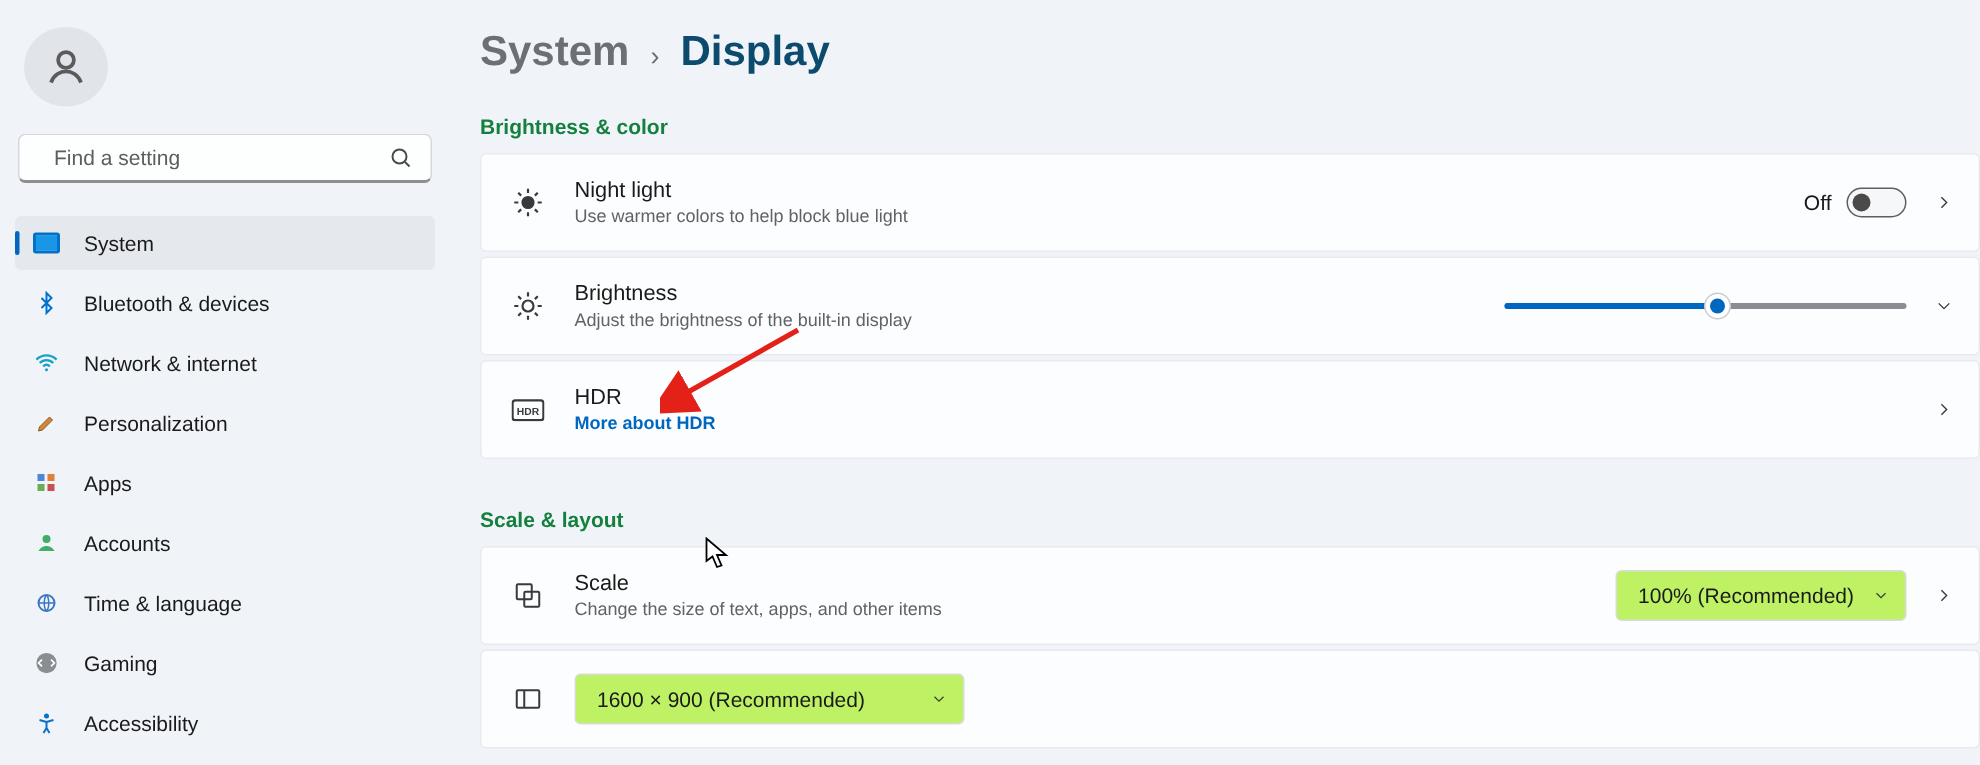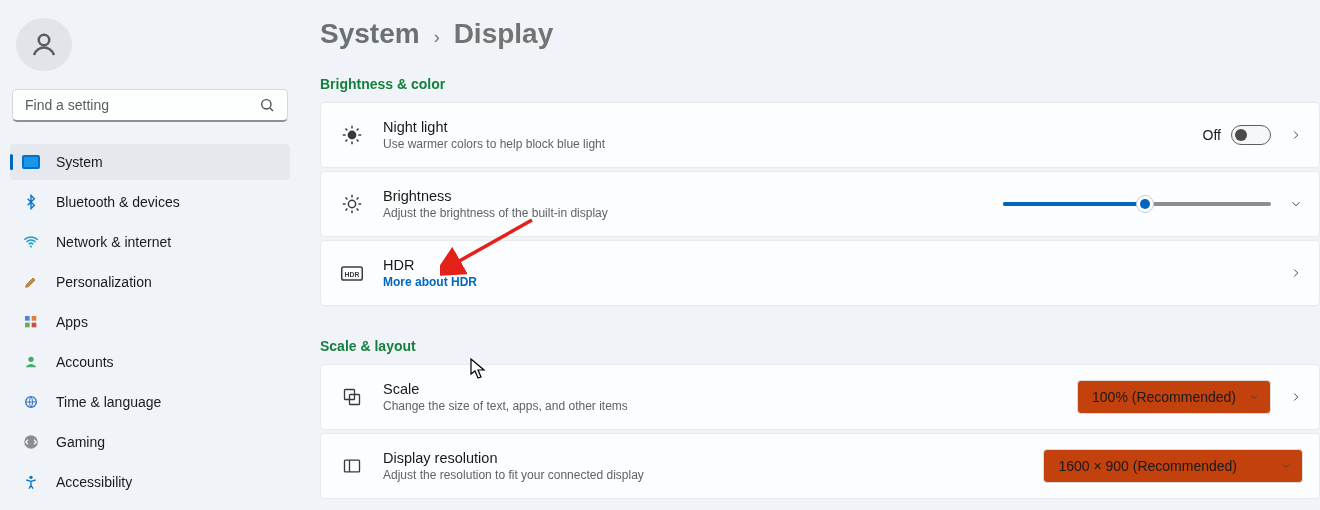--- a/index.html
+++ b/index.html
@@ -4,36 +4,36 @@
 <style>
   * { box-sizing: border-box; margin: 0; padding: 0; font-family: "Segoe UI", Arial, sans-serif; }
   body { background: #f0f4f9; width: 1320px; height: 510px; overflow: hidden; position: relative; color: #1a1a1a; }
   .layout { display: flex; height: 100%; }
 
   
   .sidebar { width: 300px; padding: 16px 10px 10px 10px; display: flex; flex-direction: column; }
   .avatar { width: 56px; height: 56px; border-radius: 50%; background: #e1e5ea; margin: 2px 0 18px 6px; display: flex; align-items: center; justify-content: center; }
   .avatar svg { width: 30px; height: 30px; stroke: #5b5b5b; fill: none; stroke-width: 2; }
   .search { height: 34px; border: 1px solid #d4d8dc; border-bottom: 2px solid #8f8f8f; border-radius: 5px; background: #fdfefe; display: flex; align-items: center; padding: 0 12px; margin: 0 2px 22px 2px; }
-  .search input { flex: 1; border: none; outline: none; font-size: 14px; background: transparent; color: #1a1a1a; }
+  .search input { flex: 1; border: none; outline: none; font-size: 14px; background: transparent; color: #1a1a1a; margin-left: 11px; }
   .search input::placeholder { color: #5d5d5d; }
   .search .sicon { width: 16px; height: 16px; stroke: #4a4a4a; fill: none; stroke-width: 2; }
   .nav { display: flex; flex-direction: column; gap: 4px; }
   .nav-item { height: 36px; display: flex; align-items: center; border-radius: 4px; padding-left: 12px; font-size: 14px; cursor: pointer; position: relative; }
   .nav-item.active { background: #e5e9ee; }
   .nav-item.active::before { content: ""; position: absolute; left: 0px; top: 10px; bottom: 10px; width: 3px; border-radius: 2px; background: #0067c0; }
   .nav-icon { width: 18px; height: 18px; margin-right: 16px; display: flex; align-items: center; justify-content: center; }
   .nav-label { color: #1a1a1a; }
 
   
   .main { flex: 1; padding: 18px 0 0 20px; overflow: hidden; }
   .breadcrumb { display: flex; align-items: baseline; gap: 14px; margin-bottom: 26px; }
   .bc-parent { font-size: 28px; font-weight: 600; color: #6c7075; cursor: pointer; }
   .bc-sep { font-size: 18px; color: #6c7075; }
-  .bc-current { font-size: 28px; font-weight: 700; color: #737373; }
+  .bc-current { font-size: 28px; font-weight: 700; color: #0c4a6e; }
 
   .section-title { font-size: 14px; font-weight: 700; color: #15803d; margin-bottom: 10px; }
   .section2 { margin-top: 32px; }
 
   .card { background: #fcfdfe; border: 1px solid #e8eaed; border-radius: 4px; margin-bottom: 3px; display: flex; align-items: center; min-height: 66px; padding: 12px 16px 12px 20px; cursor: pointer; }
   .card-icon { width: 22px; height: 22px; margin-right: 20px; display: flex; align-items: center; justify-content: center; flex-shrink: 0; }
   .card-text { display: flex; flex-direction: column; gap: 2px; flex: 1; }
   .card-title { font-size: 14.5px; color: #1a1a1a; }
   .card-sub { font-size: 12px; color: #5f6368; }
   .card-link { font-size: 12px; color: #0067c0; cursor: pointer; font-weight: bold; }
@@ -48,21 +48,21 @@
   .thumb { position: absolute; left: 53%; top: 50%; transform: translate(-50%, -50%); width: 18px; height: 18px; border-radius: 50%; background: #fff; border: 1px solid #c9cdd1; display: flex; align-items: center; justify-content: center; }
   .thumb::after { content: ""; width: 10px; height: 10px; border-radius: 50%; background: #0067c0; }
 
   
   .toggle-wrap { display: flex; align-items: center; gap: 10px; }
   .toggle-label { font-size: 14px; color: #1a1a1a; }
   .toggle { width: 40px; height: 20px; border: 1px solid #5e5e5e; border-radius: 10px; position: relative; background: #f6f7f8; }
   .knob { position: absolute; left: 3px; top: 3px; width: 12px; height: 12px; border-radius: 50%; background: #4a4a4a; }
 
   
-  .selectbox { height: 34px; border: 1px solid #d8dbde; border-radius: 4px; background: #c2410c; display: flex; align-items: center; padding: 0 10px 0 14px; font-size: 14px; gap: 12px; min-width: 180px; cursor: pointer; }
+  .selectbox { height: 34px; border: 1px solid #d8dbde; border-radius: 4px; background: #bef264; display: flex; align-items: center; padding: 0 10px 0 14px; font-size: 14px; gap: 12px; min-width: 180px; cursor: pointer; }
   .selectbox.wide { min-width: 210px; gap: 43px; }
   .selectbox-caret { width: 12px; height: 12px; stroke: #3a3a3a; fill: none; stroke-width: 1.6; }
 
   
   .arrow-anno { position: absolute; left: 440px; top: 216px; pointer-events: none; }
 
   
   .cursor { position: absolute; left: 470px; top: 358px; pointer-events: none; }
 
   
@@ -273,24 +273,20 @@
       </div>
     </div>
 
     <div class="card">
       <span class="card-icon">
         <svg viewBox="0 0 24 24" width="20" height="20" fill="none" stroke="#3a3a3a" stroke-width="1.6">
             <rect x="3" y="5" width="18" height="14" rx="1"></rect>
             <line x1="9" y1="5" x2="9" y2="19"></line>
           </svg>
       </span>
-      <div class="card-text">
-        <span class="card-title">Display resolution</span>
-        <span class="card-sub">Adjust the resolution to fit your connected display</span>
-      </div>
       <div class="card-right">
         <div class="selectbox wide">
           <span>1600 × 900 (Recommended)</span>
           <svg class="selectbox-caret" viewBox="0 0 24 24">
               <polyline points="6 9 12 15 18 9"></polyline>
             </svg>
         </div>
       </div>
     </div>
 

